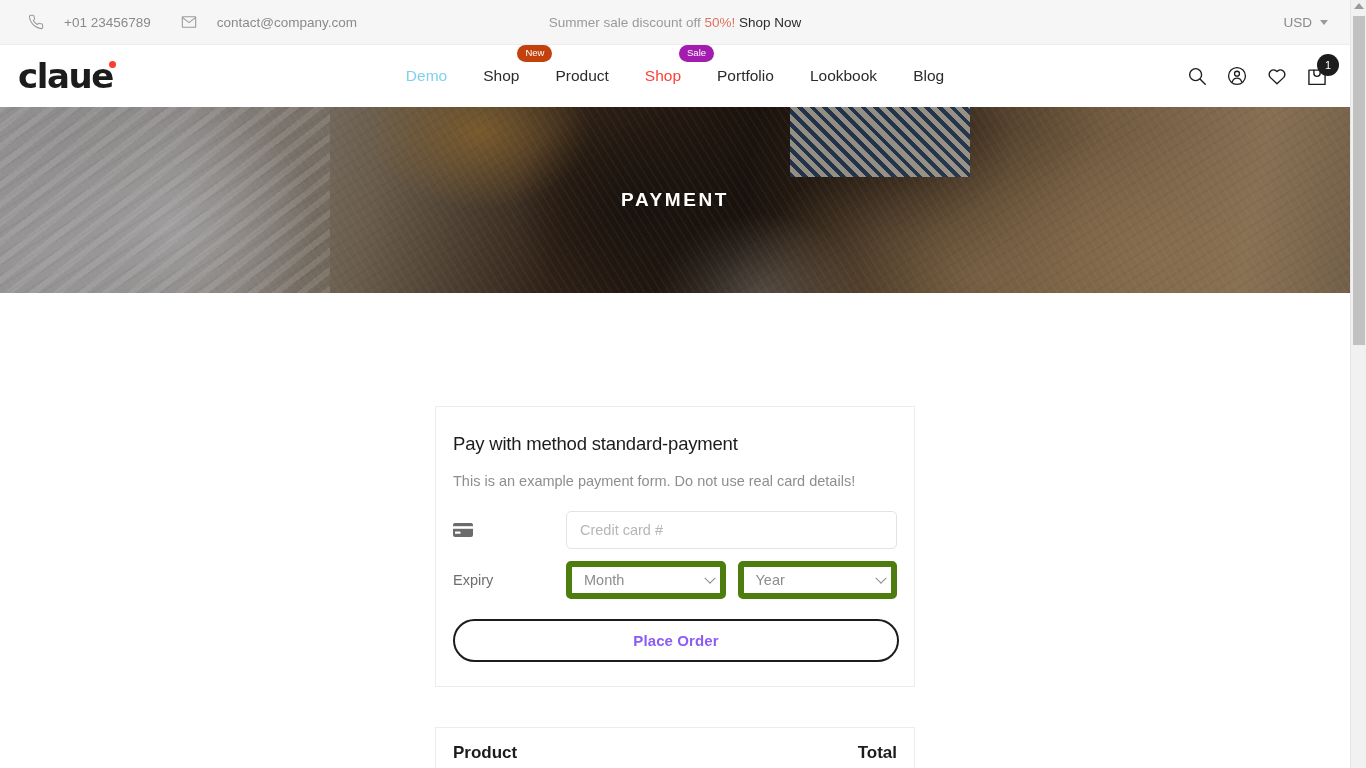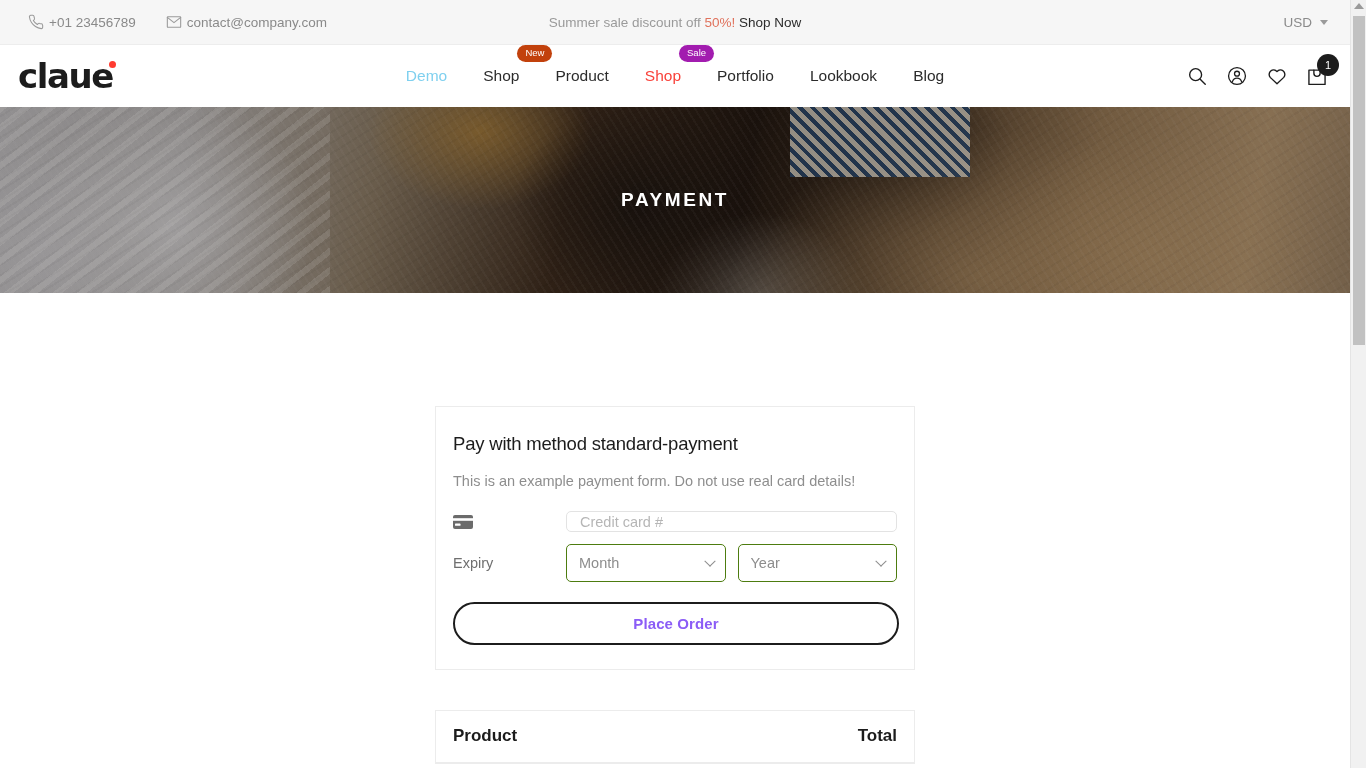--- a/index.html
+++ b/index.html
@@ -26,21 +26,21 @@
     background: #f6f6f6;
     border-bottom: 1px solid #ededed;
     display: flex;
     align-items: center;
     padding: 0 22px 0 28px;
     font-size: 13.5px;
     color: #8c8c8c;
     position: relative;
   }
   .topbar-left { display: flex; align-items: center; gap: 30px; }
-  .tb-item { display: flex; align-items: center; gap: 5px; color: #8a8a8a; }
+  .tb-item { display: flex; align-items: center; gap: 20px; color: #8a8a8a; }
   .tb-icon { width: 16px; height: 16px; display: block; color: #9a9a9a; }
   .tb-icon svg { display: block; width: 16px; height: 16px; }
 
   .topbar-center {
     position: absolute;
     left: 0; right: 0;
     text-align: center;
     font-size: 13.5px;
     color: #9a9a9a;
     pointer-events: none;
@@ -248,38 +248,38 @@
   }
   .card-icon {
     width: 20px; height: 14px;
     display: block;
     color: #6b6b6b;
   }
   .card-icon svg { display: block; width: 20px; height: 14px; }
 
   .text-input {
     flex: 1;
-    height: 21px;
+    height: 38px;
     border: 1px solid #e3e3e3;
     border-radius: 5px;
     padding: 0 13px;
     font-size: 14.5px;
     color: #3a3a3a;
     font-family: "Liberation Sans", sans-serif;
     background: #fff;
     outline: none;
   }
   .text-input::placeholder { color: #b6b6b6; }
 
   .select-pair { display: flex; gap: 12px; flex: 1; }
   .sel-wrap { position: relative; flex: 1; }
   .sel {
     width: 100%;
     height: 38px;
-    border: 1px solid #4d7c0f;
+    border: 6px solid #4d7c0f;
     border-radius: 5px;
     padding: 0 30px 0 12px;
     font-size: 14.5px;
     color: #8d8d8d;
     font-family: "Liberation Sans", sans-serif;
     background: #fff;
     appearance: none;
     -webkit-appearance: none;
     outline: none;
   }

